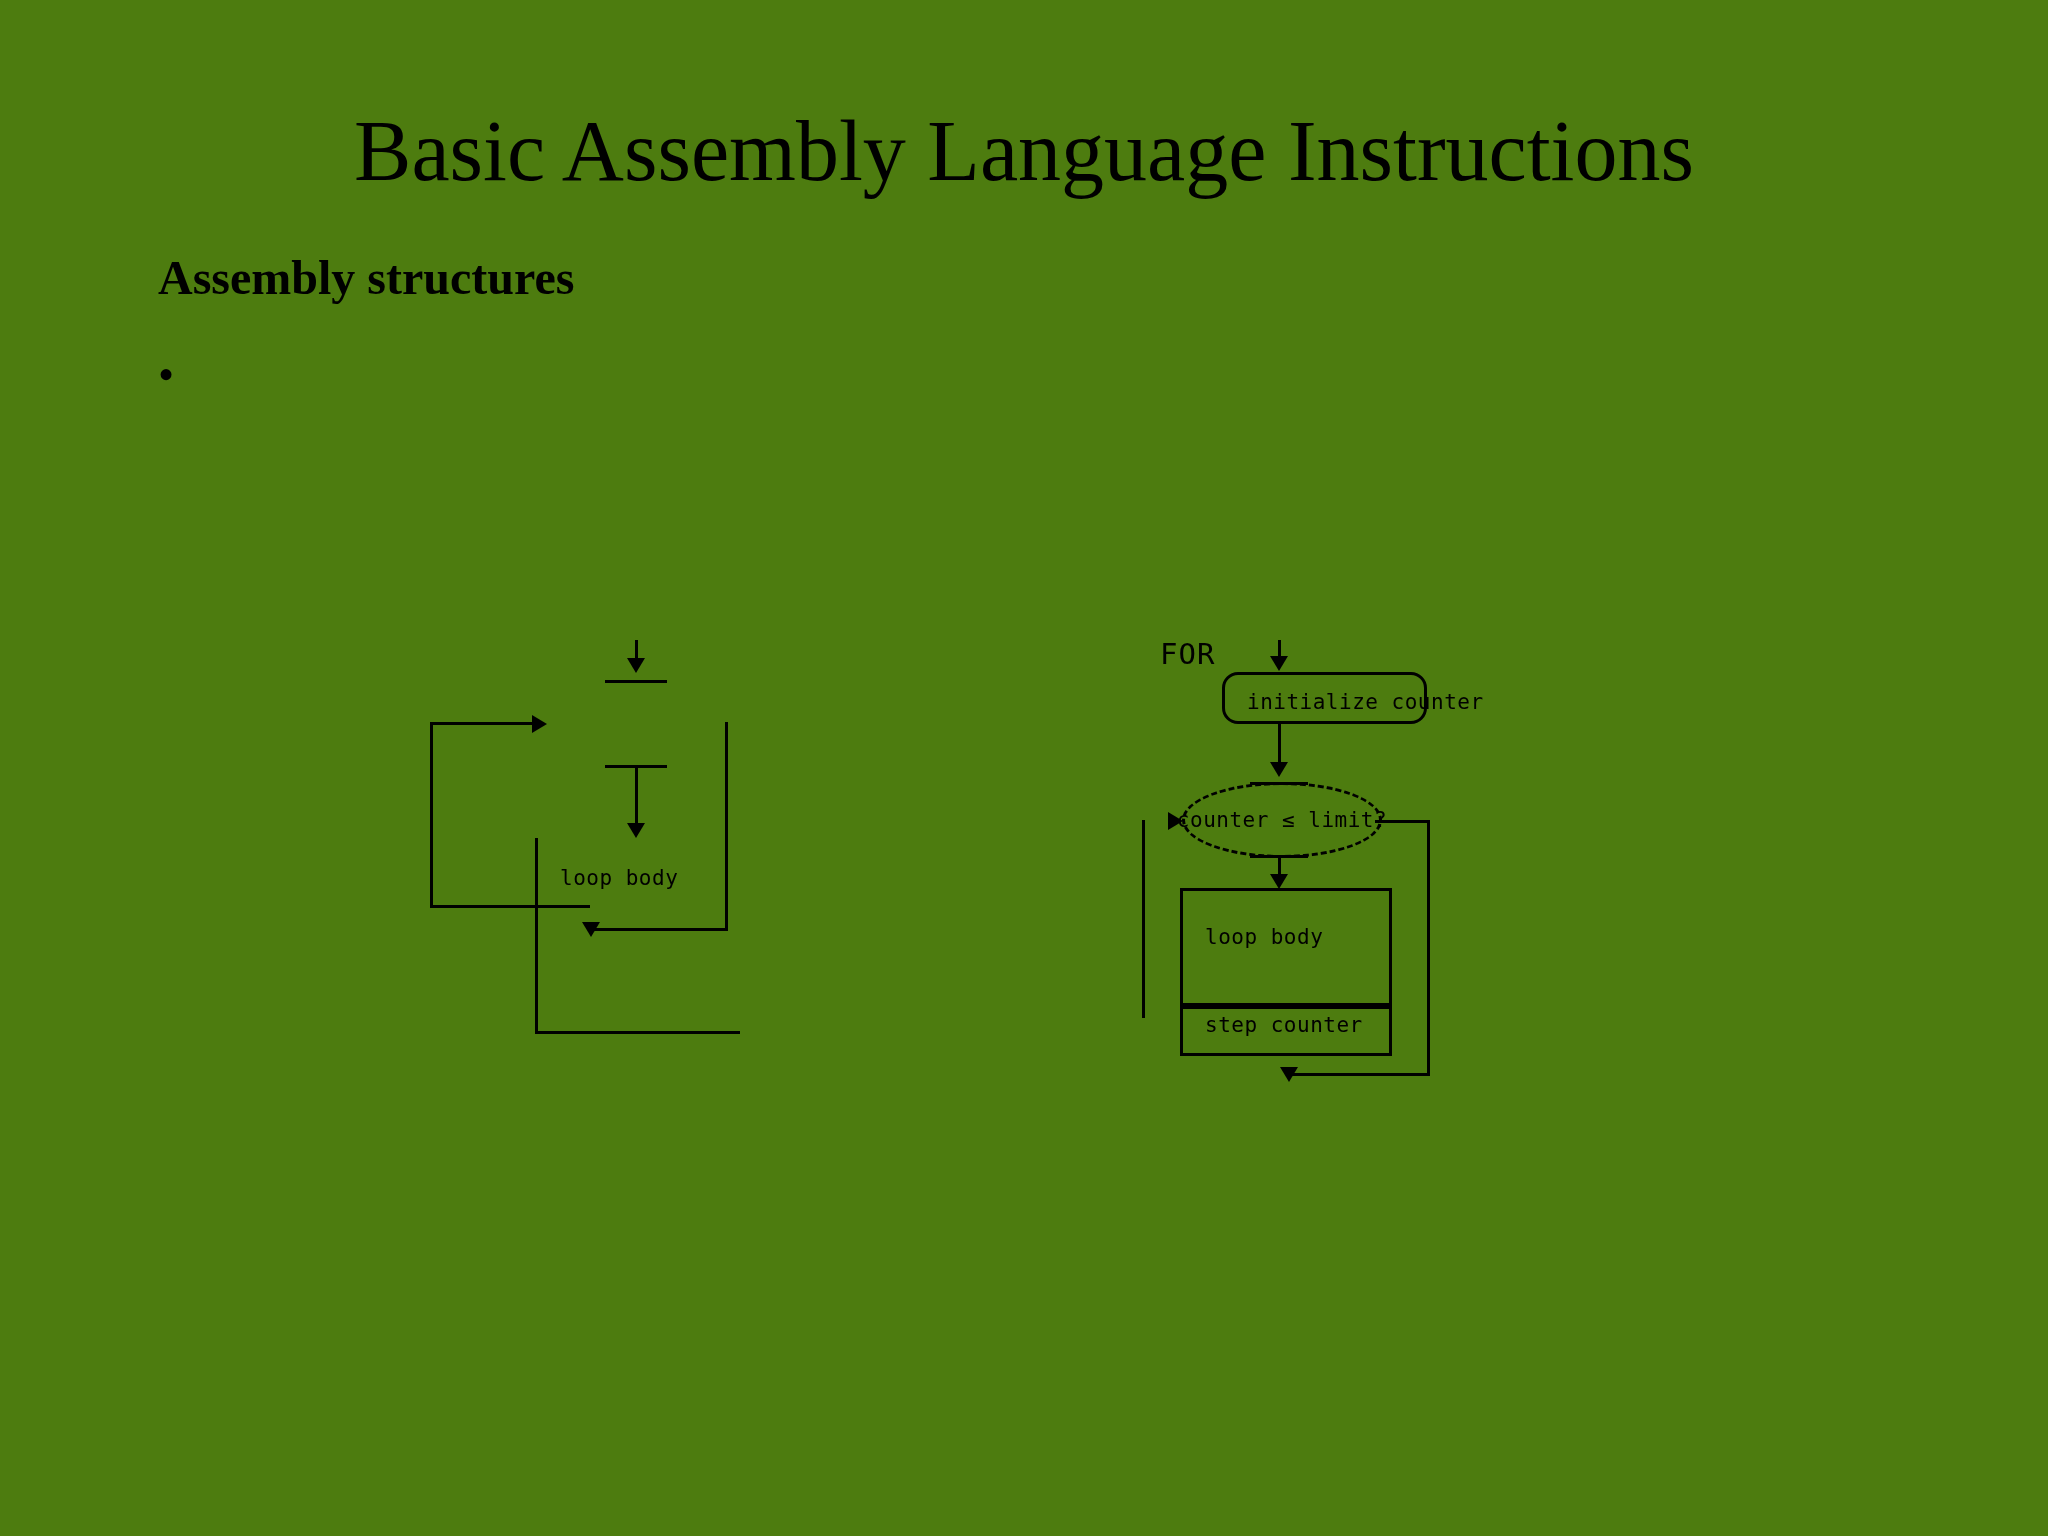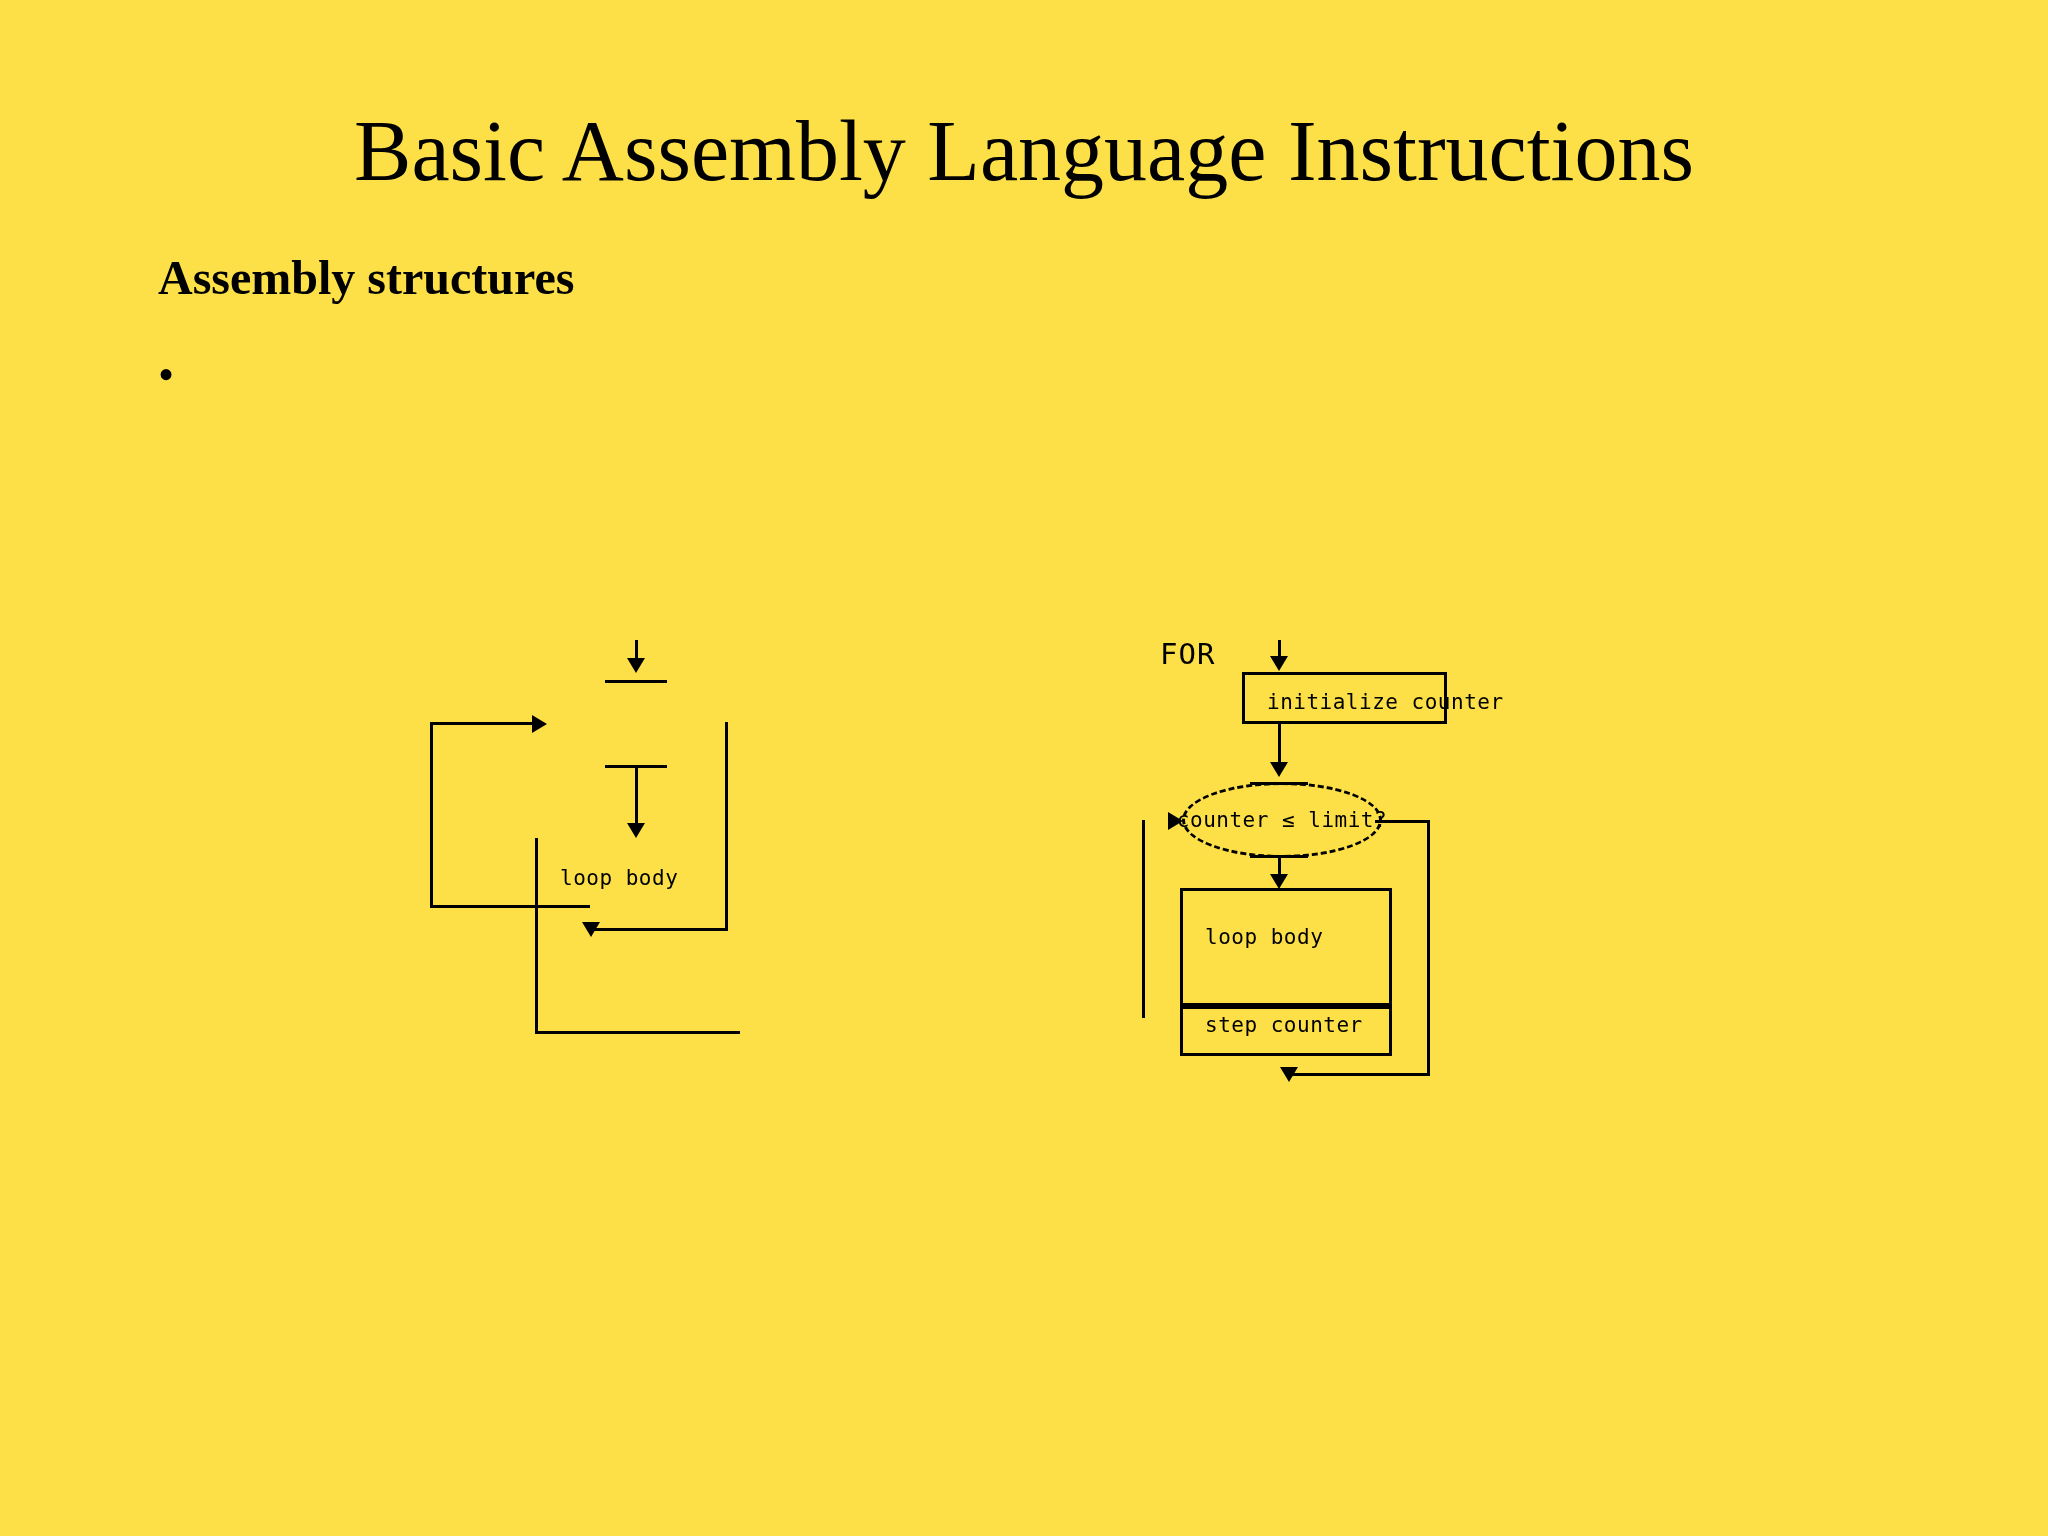--- a/index.html
+++ b/index.html
@@ -9,21 +9,21 @@
     background: #ffffff;
   }
   body {
     font-family: "Liberation Serif", "DejaVu Serif", serif;
     color: #000000;
   }
   #slide {
     position: relative;
     width: 2048px;
     height: 1536px;
-    background: #fde047;
+    background: #4d7c0f;
     overflow: hidden;
   }
 
   
   .slide-title {
     position: absolute;
     left: 0;
     top: 108px;
     width: 2048px;
     text-align: center;
@@ -189,21 +189,21 @@
     <div class="dg-arrow-down" style="left:112px; top:282px;"></div>
   </div>
 
   <div class="diagram" style="left:1160px; top:640px; width:470px; height:480px;">
 
     <div class="dg-label dg-label-for" style="left:0px; top:0px;">FOR</div>
 
     <div class="dg-line dg-v" style="left:118px; top:0px; height:22px;"></div>
     <div class="dg-arrow-down" style="left:110px; top:16px;"></div>
 
-    <div class="dg-box" style="left:82px; top:32px; width:205px; height:52px;">
+    <div class="dg-box" style="left:62px; top:32px; width:205px; height:52px;border-radius:16px;">
       <span class="dg-box-label" style="left:22px; top:15px;">initialize counter</span>
     </div>
 
     <div class="dg-line dg-v" style="left:118px; top:84px; height:48px;"></div>
     <div class="dg-arrow-down" style="left:110px; top:122px;"></div>
 
     <div class="dg-line dg-h" style="left:90px; top:142px; width:58px;"></div>
 
     <div class="dg-ellipse" style="left:22px; top:142px; width:200px; height:76px;">
       <span class="dg-ellipse-label">counter ≤ limit?</span>

